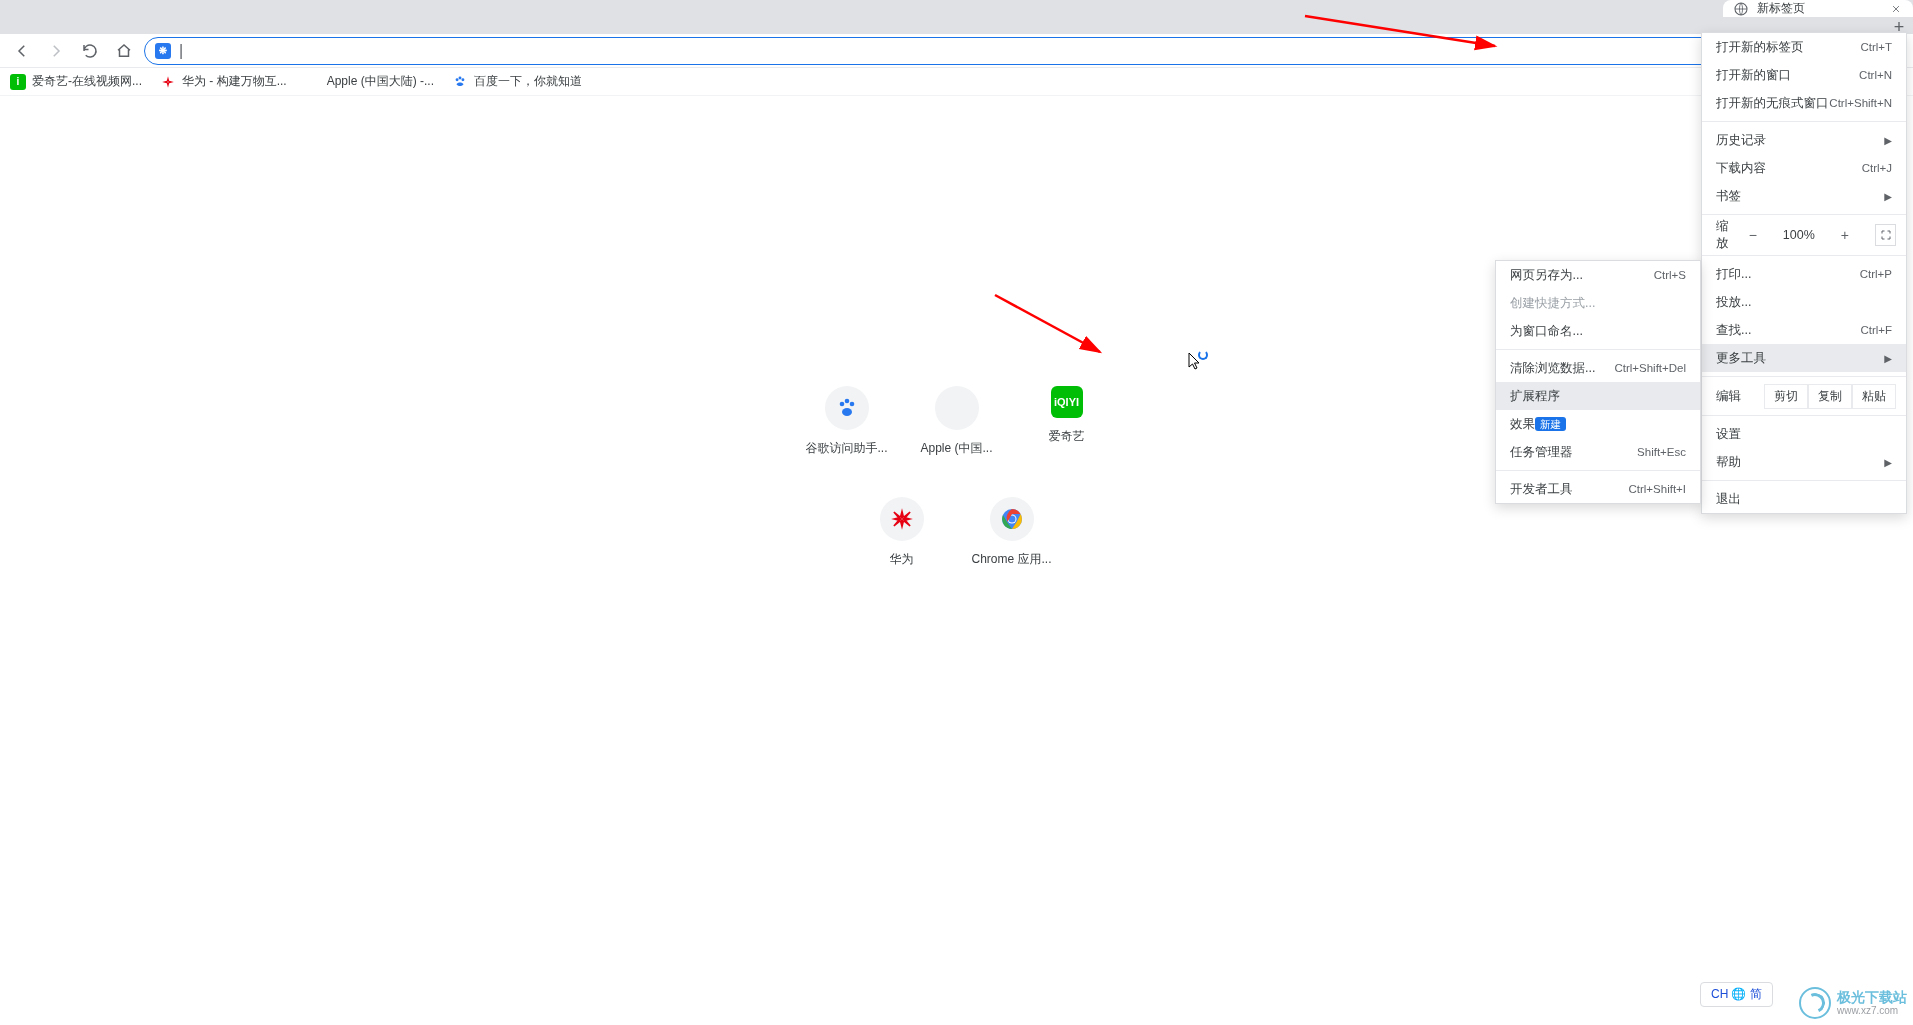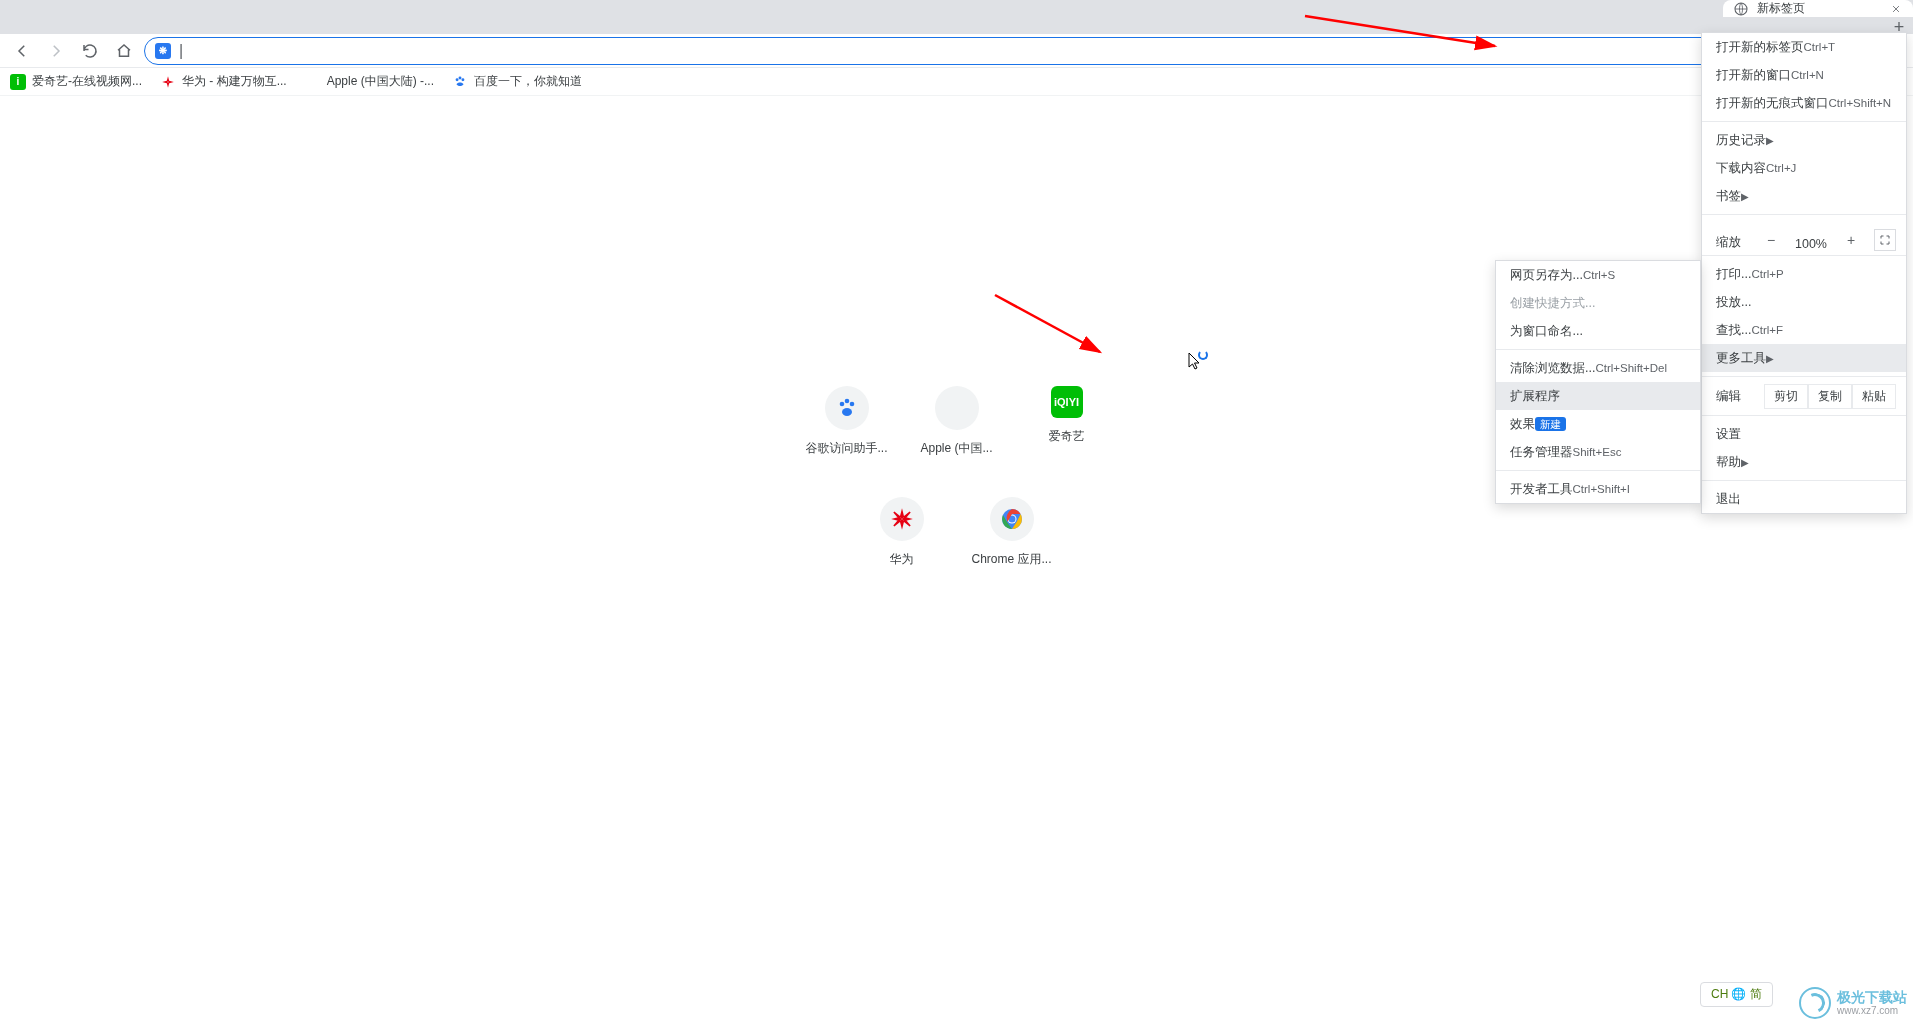--- a/index.html
+++ b/index.html
@@ -35,47 +35,47 @@
 
 .content { position: absolute; left: 0; right: 0; top: 96px; bottom: 0; background: #fff; }
 .shortcuts { position: absolute; left: 50%; top: 290px; transform: translateX(-50%); width: 540px; display: flex; flex-wrap: wrap; justify-content: center; gap: 20px 30px; }
 .sc { width: 80px; display: flex; flex-direction: column; align-items: center; gap: 10px; cursor: pointer; }
 .sc-tile { width: 44px; height: 44px; border-radius: 50%; background: #f1f3f4; display: flex; align-items: center; justify-content: center; font-size: 20px; }
 .sc-label { font-size: 12px; color: #3c4043; white-space: nowrap; overflow: hidden; text-overflow: ellipsis; max-width: 90px; text-align: left; }
 
 
 .menu { position: absolute; background: #fff; border: 1px solid #dadce0; box-shadow: 0 4px 12px rgba(0,0,0,0.15); font-size: 12.5px; color: #3c4043; z-index: 100; }
 .menu-main { right: 6px; top: 32px; width: 206px; }
-.menu-item { height: 28px; display: flex; align-items: center; padding: 0 14px; cursor: pointer; }
+.menu-item { height: 28px; display: flex; align-items: center; padding: 0 14px; justify-content: space-between; cursor: pointer; }
 .menu-item.highlight { background: #e8eaed; }
 .menu-item .shortcut { color: #5f6368; font-size: 11.5px; }
 .menu-item .arrow { color: #5f6368; font-size: 10px; }
 .menu-sep { height: 1px; background: #e8eaed; margin: 4px 0; }
-.zoom-row { height: 32px; display: flex; align-items: flex-end; padding: 0 10px 0 14px; gap: 6px; }
+.zoom-row { height: 32px; display: flex; align-items: center; padding: 0 10px 0 14px; gap: 14px; }
 .zoom-row .lbl { flex: 1; }
 .zoom-btn { width: 22px; height: 22px; display: flex; align-items: center; justify-content: center; color: #5f6368; cursor: pointer; font-size: 14px; }
 .zoom-val { width: 46px; text-align: center; }
 .fs-btn { width: 22px; height: 22px; border: 1px solid #dadce0; display: flex; align-items: center; justify-content: center; margin-left: 6px; cursor: pointer; }
 .edit-row { height: 30px; display: flex; align-items: center; padding: 0 10px 0 14px; gap: 0; }
 .edit-row .lbl { flex: 1; }
 .edit-btn { padding: 3px 9px; border: 1px solid #e8eaed; font-size: 12px; cursor: pointer; }
 
 
 .menu-sub { right: 212px; top: 260px; width: 206px; }
 .badge-new { background: #1a73e8; color: #fff; font-size: 10.5px; padding: 1px 5px; border-radius: 3px; }
 
 
 .cursor-ind { position: absolute; left: 1188px; top: 352px; z-index: 200; pointer-events: none; }
 .cursor-spin { position: absolute; left: 10px; top: -2px; width: 10px; height: 10px; border: 2px solid #1a73e8; border-top-color: transparent; border-radius: 50%; }
 
 
 .red-arrow { position: absolute; pointer-events: none; z-index: 300; }
 
 
-.ime-badge { position: absolute; right: 140px; bottom: 18px; border: 1px solid #dadce0; border-radius: 4px; padding: 3px 10px; font-size: 12px; color: #4d7c0f; background: #fff; }
+.ime-badge { position: absolute; right: 140px; bottom: 18px; border: 1px solid #dadce0; border-radius: 4px; padding: 3px 10px; font-size: 12px; color: #1d4ed8; background: #fff; }
 
 
 .watermark { position: absolute; right: 6px; bottom: 6px; display: flex; align-items: center; gap: 6px; opacity: 0.85; }
 .wm-logo { width: 32px; height: 32px; border-radius: 50%; border: 2px solid #52b4d8; display: flex; align-items: center; justify-content: center; }
 .wm-swoosh { width: 20px; height: 20px; border: 3px solid #52b4d8; border-left-color: transparent; border-bottom-color: transparent; border-radius: 50%; transform: rotate(20deg); }
 .wm-text { display: flex; flex-direction: column; line-height: 1.1; }
 .wm-cn { font-size: 14px; color: #52b4d8; font-weight: bold; }
 .wm-url { font-size: 10px; color: #8a8e94; }
 
 svg { display: block; }

